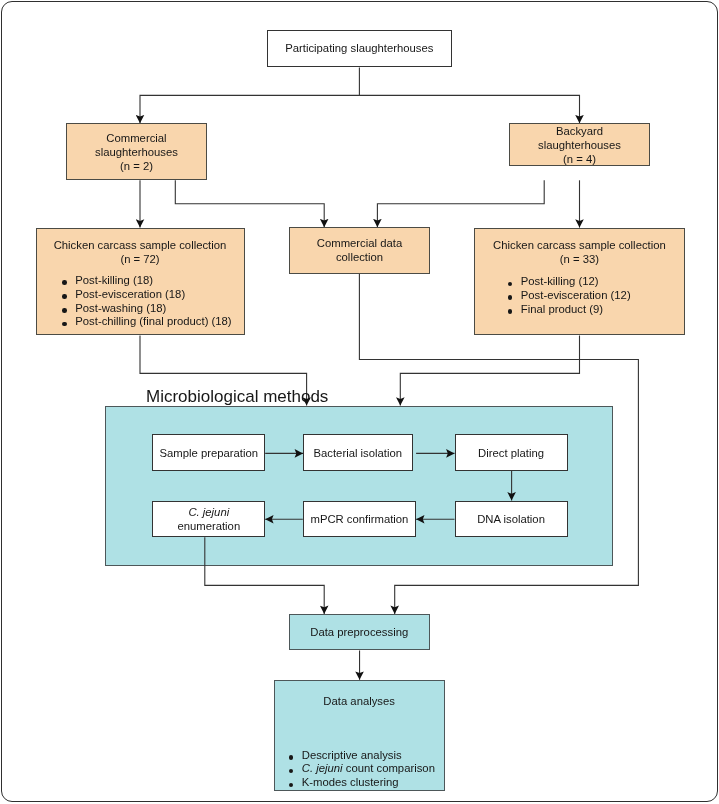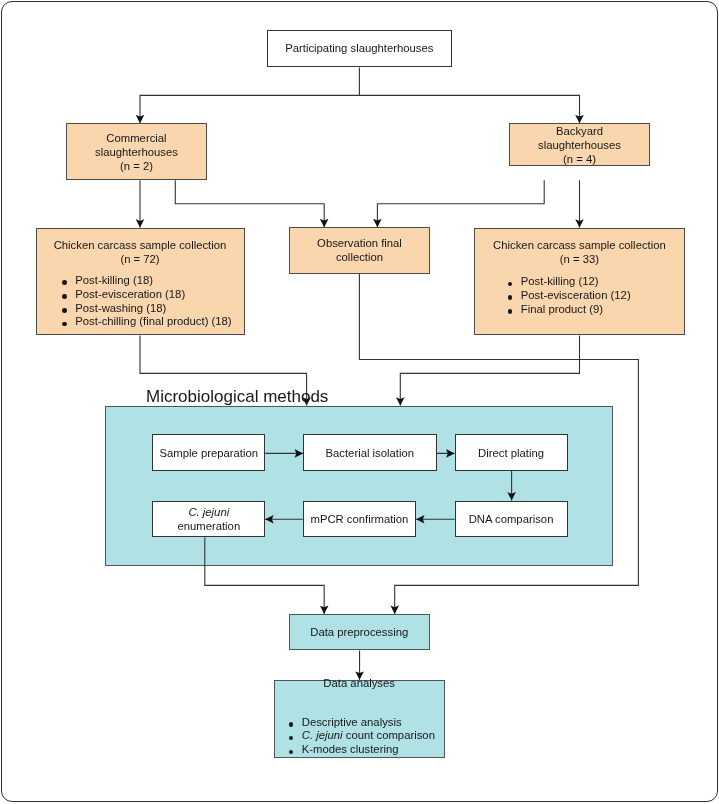--- a/index.html
+++ b/index.html
@@ -91,59 +91,59 @@
     <div class="ttl">(n = 72)</div>
     <ul class="b" style="margin-top:7.7px;margin-left:25.6px;align-self:flex-start;">
         <li><span class="bul">•</span><span>Post-killing (18)</span></li>
         <li><span class="bul">•</span><span>Post-evisceration (18)</span></li>
         <li><span class="bul">•</span><span>Post-washing (18)</span></li>
         <li><span class="bul">•</span><span>Post-chilling (final product) (18)</span></li>
       </ul>
   </div>
 
   <div class="node orange" style="left:289px;top:227.4px;width:141px;height:46.6px;">
-    <div class="ttl">Observation final</div>
+    <div class="ttl">Commercial data</div>
     <div class="ttl">collection</div>
   </div>
 
   <div class="node orange" style="left:473.5px;top:227.6px;width:211.9px;height:107.9px;justify-content:flex-start;padding-top:10.2px;">
     <div class="ttl">Chicken carcass sample collection</div>
     <div class="ttl">(n = 33)</div>
     <ul class="b" style="margin-top:8.9px;margin-left:33.1px;align-self:flex-start;">
         <li><span class="bul">•</span><span>Post-killing (12)</span></li>
         <li><span class="bul">•</span><span>Post-evisceration (12)</span></li>
         <li><span class="bul">•</span><span>Final product (9)</span></li>
       </ul>
   </div>
 
   <div class="node white" style="left:152.4px;top:434.4px;width:112.8px;height:36.2px;padding-top:2px;">
     <div class="ttl">Sample preparation</div>
   </div>
-  <div class="node white" style="left:302.8px;top:434.4px;width:134px;height:36.2px;padding-top:2px;">
+  <div class="node white" style="left:302.8px;top:434.4px;width:110px;height:36.2px;padding-top:2px;">
     <div class="ttl">Bacterial isolation</div>
   </div>
   <div class="node white" style="left:454.5px;top:434.4px;width:113.1px;height:36.2px;padding-top:2px;">
     <div class="ttl">Direct plating</div>
   </div>
   <div class="node white" style="left:152.4px;top:500.9px;width:112.8px;height:36.3px;">
     <div class="ttl it">C. jejuni</div>
     <div class="ttl">enumeration</div>
   </div>
   <div class="node white" style="left:302.8px;top:500.9px;width:113.3px;height:36.3px;">
     <div class="ttl">mPCR confirmation</div>
   </div>
   <div class="node white" style="left:454.5px;top:500.9px;width:113.1px;height:36.3px;">
-    <div class="ttl">DNA comparison</div>
+    <div class="ttl">DNA isolation</div>
   </div>
 
   <div class="node teal" style="left:288.8px;top:613.7px;width:140.9px;height:36.7px;">
     <div class="ttl">Data preprocessing</div>
   </div>
 
-  <div class="node teal" style="left:273.6px;top:680px;width:171.1px;height:78px;justify-content:flex-end;padding-top:14.4px;">
+  <div class="node teal" style="left:273.6px;top:680px;width:171.1px;height:111px;justify-content:space-between;padding-top:14.4px;">
     <div class="ttl">Data analyses</div>
     <ul class="b" style="margin-top:25px;margin-left:14.0px;align-self:flex-start;">
         <li><span class="bul">•</span><span>Descriptive analysis</span></li>
         <li><span class="bul">•</span><span><i>C. jejuni</i> count comparison</span></li>
         <li><span class="bul">•</span><span>K-modes clustering</span></li>
       </ul>
   </div>
 </div>
 
 </body></html>

